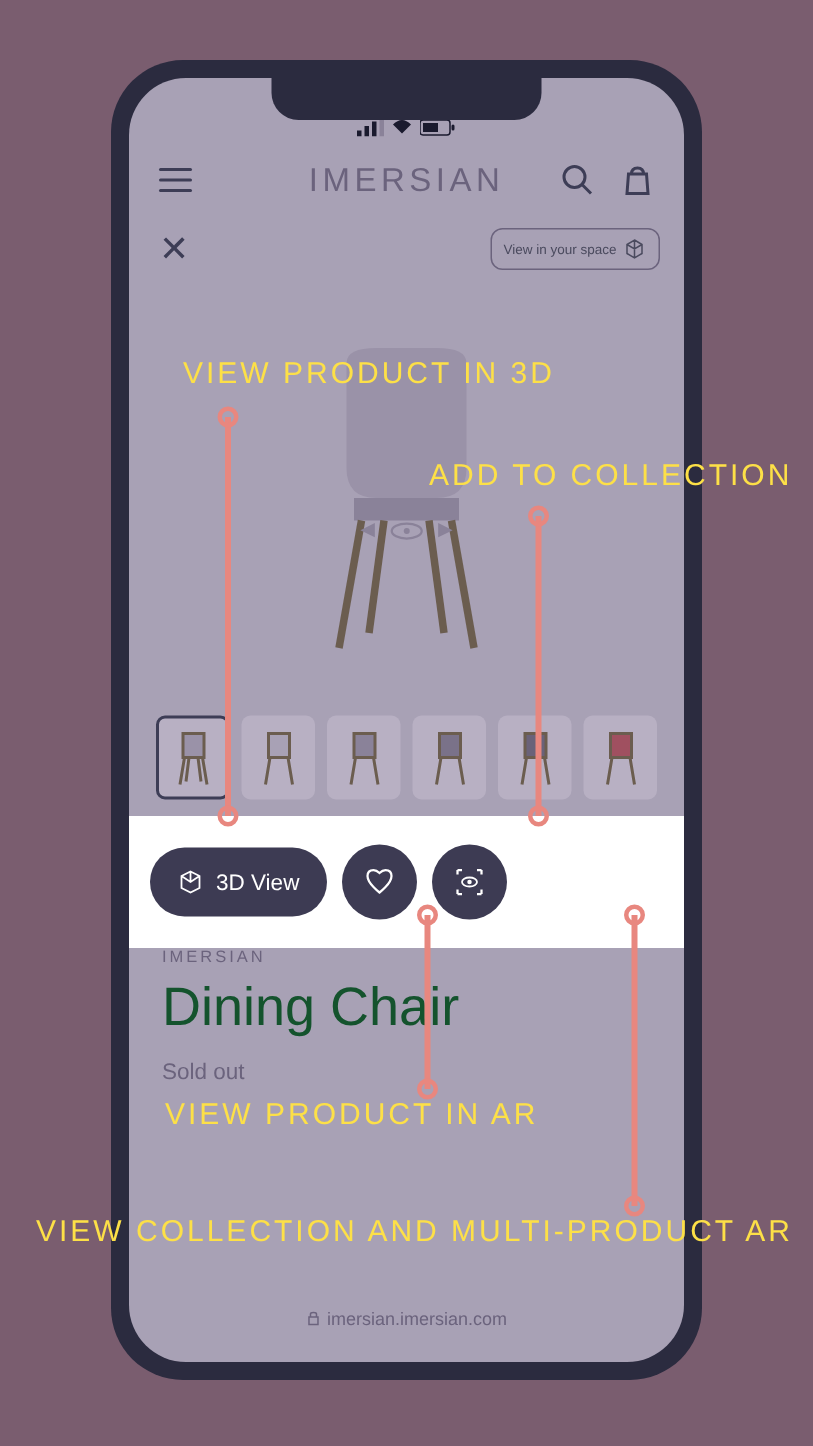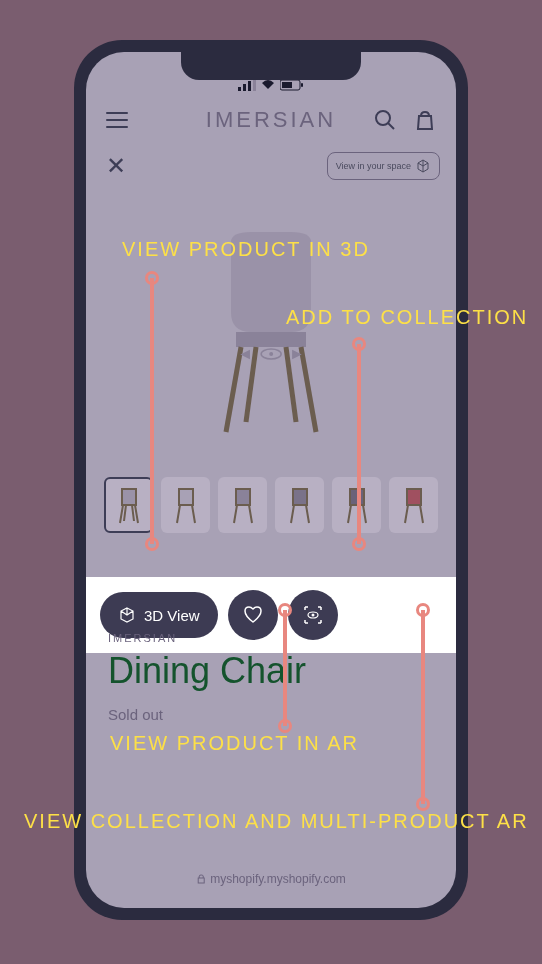--- a/index.html
+++ b/index.html
@@ -131,27 +131,26 @@
       align-items: center;
       justify-content: center;
     }
     .thumb.active { border: 2px solid #3d3d56; }
     .small-chair { width: 30px; height: 40px; }
     .action-bar {
       position: absolute;
       top: 492px;
       left: 0;
       right: 0;
-      height: 76px;
+      height: 88px;
       background: #fff;
       display: flex;
       align-items: center;
       gap: 10px;
       padding: 0 14px;
-      margin-top: 33px;
     }
     .pill-btn {
       background: #3d3b53;
       color: #fff;
       border-radius: 26px;
       padding: 14px 18px;
       display: flex;
       align-items: center;
       gap: 8px;
       font-size: 15px;
@@ -358,21 +357,21 @@
       <div class="price-row">
         <span class="sold-out">Sold out</span>
       </div>
     </div>
 
     <div class="url-bar">
       <svg width="10" height="10" viewBox="0 0 10 10">
           <rect x="2" y="4" width="6" height="5" stroke="#6b637d" fill="none"></rect>
           <path d="M3 4 L3 2 Q3 1 5 1 Q7 1 7 2 L7 4" stroke="#6b637d" fill="none"></path>
         </svg>
-      <span>myshopify.myshopify.com</span>
+      <span>imersian.imersian.com</span>
     </div>
   </div>
 </div>
 
 <div class="annotation" style="top: 238px; left: 122px;">VIEW PRODUCT IN 3D</div>
 <div class="annotation" style="top: 306px; left: 286px; text-align: right;">ADD TO COLLECTION</div>
 <div class="annotation" style="top: 732px; left: 110px;">VIEW PRODUCT IN AR</div>
 <div class="annotation" style="top: 810px; left: 24px;">VIEW COLLECTION AND MULTI-PRODUCT AR</div>
 
 <div class="connector" style="left: 150px; top: 278px; height: 266px;"></div>

